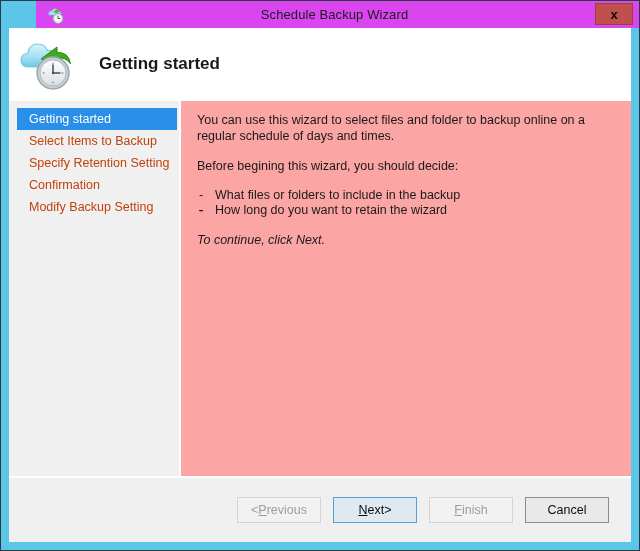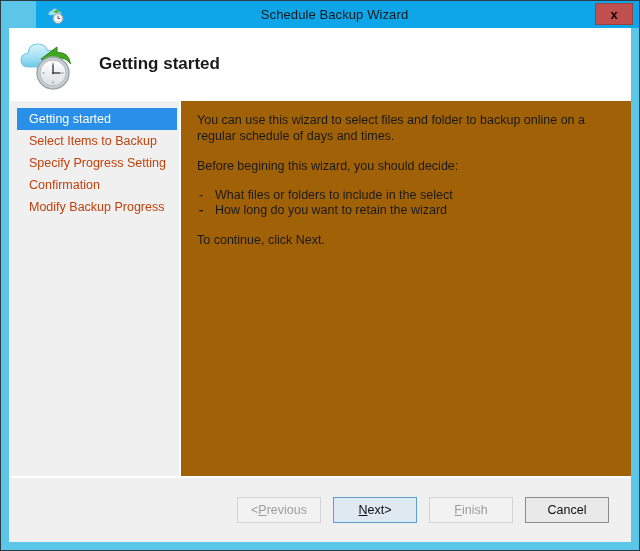--- a/index.html
+++ b/index.html
@@ -26,21 +26,21 @@
     border: 1px solid #2c3a41;
     display: flex;
     flex-direction: column;
   }
 
   
   .titlebar {
     position: relative;
     height: 27px;
     flex: 0 0 27px;
-    background: #0ea5e9;
+    background: #d946ef;
     display: flex;
     align-items: center;
     margin-left: 35px;
   }
   .titlebar-icon {
     position: absolute;
     left: 10px;
     top: 4px;
     width: 20px;
     height: 20px;
@@ -132,31 +132,31 @@
     cursor: default;
     box-sizing: border-box;
   }
   .nav-item.selected {
     background: #2a8fe8;
     color: #ffffff;
   }
 
   .content {
     flex: 1 1 auto;
-    background: #a16207;
+    background: #fca5a5;
     padding: 11px 14px 0 16px;
     box-sizing: border-box;
     font-size: 12.5px;
     color: #1a1a1a;
     line-height: 16px;
   }
   .content p {
     margin: 0 0 14px 0;
   }
-  .content p.tight { margin-bottom: 2px; }
+  .content p.tight { margin-bottom: 2px; font-style: italic; }
   .bullets {
     margin: 0 0 14px 0;
     padding: 0;
     list-style: none;
   }
   .bullets li {
     margin: 0;
     padding: 0 0 0 18px;
     position: relative;
     line-height: 15px;
@@ -264,30 +264,30 @@
         </svg>
       </span>
       <div class="banner-title">Getting started</div>
     </div>
 
     <div class="middle">
 
       <div class="sidebar">
         <div class="nav-item selected">Getting started</div>
         <div class="nav-item">Select Items to Backup</div>
-        <div class="nav-item">Specify Progress Setting</div>
+        <div class="nav-item">Specify Retention Setting</div>
         <div class="nav-item">Confirmation</div>
-        <div class="nav-item">Modify Backup Progress</div>
+        <div class="nav-item">Modify Backup Setting</div>
       </div>
 
       <div class="content">
         <p>You can use this wizard to select files and folder to backup online on a regular schedule of days and times.</p>
         <p>Before begining this wizard, you should decide:</p>
         <ul class="bullets">
-          <li><span class="dash">-</span><span>What files or folders to include in the select</span></li>
+          <li><span class="dash">-</span><span>What files or folders to include in the backup</span></li>
           <li><span class="dash">-</span></li>
           <li><span class="dash">-</span></li>
           <li><span class="dash">-</span></li>
           <li><span class="dash">-</span><span>How long do you want to retain the wizard</span></li>
         </ul>
         <p class="tight">To continue, click Next.</p>
       </div>
 
     </div>
 

